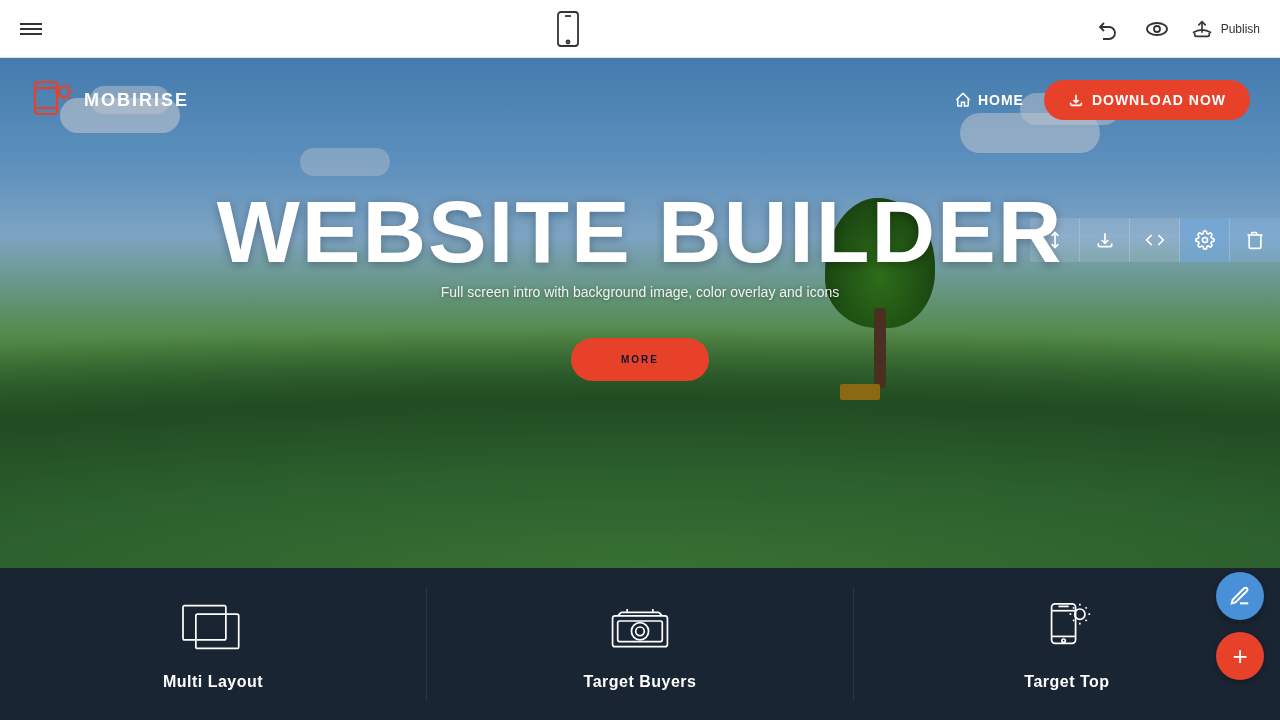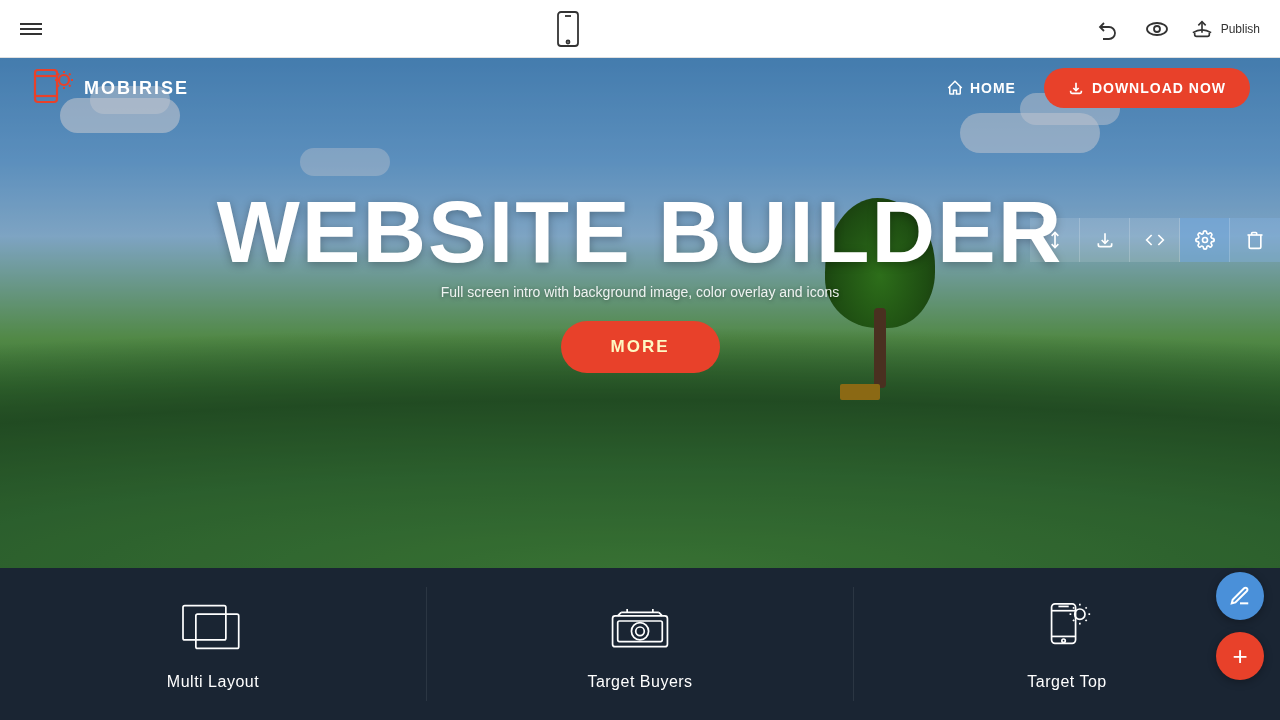--- a/index.html
+++ b/index.html
@@ -72,28 +72,28 @@
 
     
     .bench {
       position: absolute; bottom: 168px; right: 400px;
       width: 40px; height: 16px;
       background: #8B6914; border-radius: 2px;
     }
 
     
     #navbar {
-      position: absolute; top: 0; left: 0; right: 0; height: 60px;
+      position: absolute; top: 12px; left: 0; right: 0; height: 60px;
       display: flex; align-items: center; justify-content: space-between;
       padding: 0 30px; z-index: 10;
     }
     .brand { display: flex; align-items: center; gap: 10px; }
     .brand-icon { width: 44px; height: 44px; }
     .brand-name { color: #fff; font-size: 18px; font-weight: 700; letter-spacing: 2px; }
-    .nav-right { display: flex; align-items: center; gap: 28px; }
+    .nav-right { display: flex; align-items: center; gap: 20px; }
     .nav-home { color: #fff; font-size: 14px; font-weight: 600; display: flex; align-items: center; gap: 6px; text-decoration: none; letter-spacing: 1px; }
     .download-btn {
       background: #e8412a; color: #fff; border: none; border-radius: 30px;
       padding: 12px 24px; font-size: 14px; font-weight: 700; cursor: pointer;
       display: flex; align-items: center; gap: 8px; letter-spacing: 1px;
     }
 
     
     .hero-content {
       position: absolute; top: 130px; left: 0; right: 0;
@@ -101,22 +101,22 @@
     }
     .hero-title {
       color: #fff; font-size: 88px; font-weight: 900; letter-spacing: 2px;
       text-shadow: 0 2px 10px rgba(0,0,0,0.3); line-height: 1;
     }
     .hero-subtitle {
       color: rgba(255,255,255,0.9); font-size: 14px; margin-top: 8px;
       text-shadow: 0 1px 4px rgba(0,0,0,0.4); font-weight: 300;
     }
     .more-btn {
-      margin-top: 21px; background: #e8412a; color: #fef9c3; border: none; border-radius: 30px;
-      padding: 16px 50px; font-size: 17px; font-weight: 700; cursor: pointer;
+      margin-top: 38px; background: #e8412a; color: #0f172a; border: none; border-radius: 30px;
+      padding: 16px 50px; font-size: 10px; font-weight: 700; cursor: pointer;
       letter-spacing: 2px;
     }
 
     
     #block-toolbar {
       position: absolute; top: 160px; right: 0;
       display: flex; background: rgba(255,255,255,0.12); z-index: 20;
     }
     .block-tool {
       width: 50px; height: 44px; display: flex; align-items: center; justify-content: center;
@@ -133,21 +133,21 @@
       display: flex; align-items: center; justify-content: center;
       gap: 0;
     }
     .feature-item {
       flex: 1; display: flex; flex-direction: column; align-items: center; justify-content: center;
       gap: 12px; padding: 10px;
       border-right: 1px solid rgba(255,255,255,0.08);
     }
     .feature-item:last-child { border-right: none; }
     .feature-icon { color: #fff; }
-    .feature-label { color: #fff; font-size: 16px; font-weight: 400; letter-spacing: 0.5px; }
+    .feature-label { color: #fff; font-size: 16px; font-weight: 700; letter-spacing: 0.5px; }
 
     
     #fab-pen {
       position: fixed; bottom: 100px; right: 16px; width: 48px; height: 48px;
       background: #4a90d9; border-radius: 50%; display: flex; align-items: center; justify-content: center;
       cursor: pointer; box-shadow: 0 2px 8px rgba(0,0,0,0.3);
     }
     #fab-plus {
       position: fixed; bottom: 40px; right: 16px; width: 48px; height: 48px;
       background: #e8412a; border-radius: 50%; display: flex; align-items: center; justify-content: center;

